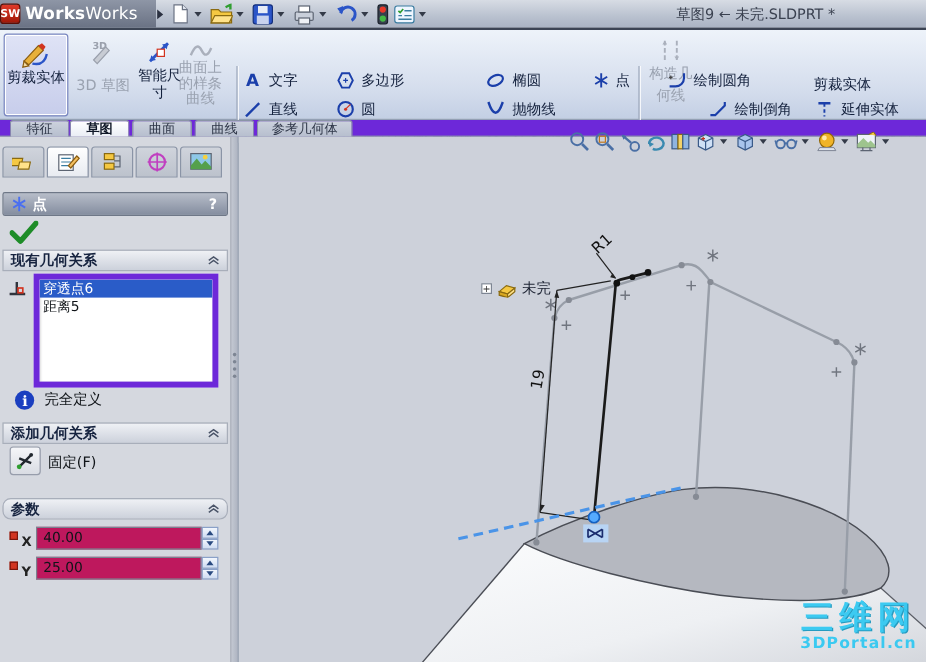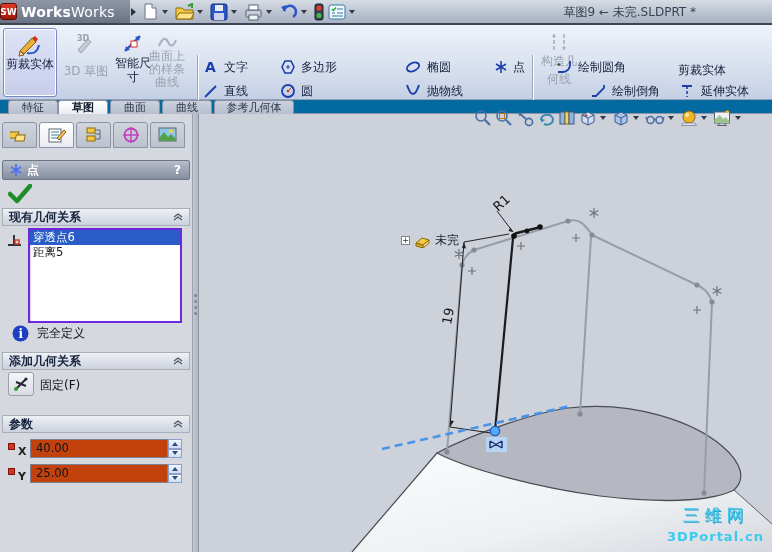--- a/index.html
+++ b/index.html
@@ -27,61 +27,61 @@
   #toolbar { left:0; top:25px; width:772px; height:75px;
     background:linear-gradient(#eef3fa,#d3dcec 70%,#c3cfe4); border-bottom:1px solid #93a0b4; }
   .bigbtn { top:3px; height:69px; border-radius:3px; display:flex; flex-direction:column; align-items:center;
     justify-content:flex-start; text-align:center; font-size:12px; line-height:14px; color:#14213d; padding-top:4px; }
   .bigbtn.active { background:linear-gradient(#dfe3f6,#c7cdeb); border:1px solid #7a87c0; box-shadow:inset 0 0 0 1px #fff; }
   .bigbtn.disabled { color:#9aa2b0; }
   .titem { height:20px; display:flex; align-items:center; gap:5px; font-size:12px; white-space:nowrap; color:#14213d; }
   .vsep { top:30px; width:2px; height:64px; border-left:1px solid #9aa6ba; border-right:1px solid #fff; }
 
   
-  #tabstrip { left:0; top:100px; width:772px; height:14px; background:#0369a1; border-bottom:1px solid #8a94a6; }
+  #tabstrip { left:0; top:100px; width:772px; height:14px; background:#6d28d9; border-bottom:1px solid #8a94a6; }
   .tab { position:absolute; top:0; height:14px; font-size:11px; color:#2e3648; text-align:center; line-height:14px;
     background:linear-gradient(#ccd2dd,#b6bece); border:1px solid #8a94a6; border-bottom:none; border-radius:3px 3px 0 0; }
   .tab.active { background:linear-gradient(#ffffff,#e9edf4); font-weight:bold; color:#101828; }
 
   
   #panel { left:0; top:114px; width:193px; height:438px; background:#d5d8df; border-right:1px solid #9aa0ac; }
   .ptab { position:absolute; top:8px; width:35px; height:26px; background:linear-gradient(#d0d4dc,#bcc2cc);
     border:1px solid #8a94a6; border-radius:3px 3px 0 0; display:flex; align-items:center; justify-content:center; }
   .ptab.active { background:linear-gradient(#ffffff,#e8ebf1); }
   #pm-header { left:2px; top:46px; width:188px; height:20px; background:linear-gradient(#b7bdc9,#848d9f);
     border:1px solid #6e7787; border-radius:2px; display:flex; align-items:center; color:#fff; font-weight:bold; }
   .sect-hd { position:absolute; left:2px; width:188px; height:18px; background:linear-gradient(#eff1f5,#ccd1db);
     border:1px solid #a8aeba; display:flex; align-items:center; font-weight:bold; font-size:12px; color:#16233f; padding:0 6px; }
   .sect-hd .chev { margin-left:auto; }
-  #rel-list { left:28px; top:114px; width:154px; height:95px; background:#fff; border:2px solid #6d28d9;
+  #rel-list { left:28px; top:114px; width:154px; height:95px; background:#fff; border:5px solid #6d28d9;
     box-shadow:inset 1px 1px 2px rgba(0,0,0,.15); font-size:11.5px; overflow:hidden; }
   .rel-item { height:15px; line-height:15px; padding-left:3px; color:#101418; }
   .rel-item.sel { background:#2a5cc8; color:#fff; }
-  .pinput { position:absolute; left:30px; width:138px; height:19px; background:#c2410c; border:1px solid #7a8290;
+  .pinput { position:absolute; left:30px; width:138px; height:19px; background:#be185d; border:1px solid #7a8290;
     font-size:11.5px; line-height:17px; padding-left:5px; color:#101418; }
   .spin { position:absolute; left:168px; width:14px; height:19px; display:flex; flex-direction:column; }
   .spin div { flex:1; background:linear-gradient(#f2f6fd,#cfdcf2); border:1px solid #8aa0c8; display:flex; align-items:center; justify-content:center; }
   .tri-u { width:0; height:0; border-bottom:4px solid #2a4a80; border-left:3px solid transparent; border-right:3px solid transparent; }
   .tri-d { width:0; height:0; border-top:4px solid #2a4a80; border-left:3px solid transparent; border-right:3px solid transparent; }
   .redsq { position:absolute; width:7px; height:7px; background:#d23420; border:1px solid #7c150a; }
   .axis-lbl { position:absolute; font-size:11px; font-weight:bold; color:#222; }
   #fix-btn { left:8px; top:258px; width:26px; height:24px; background:linear-gradient(#f5f6f9,#d9dce3);
     border:1px solid #979dab; border-radius:3px; display:flex; align-items:center; justify-content:center; }
 
   #splitter { left:193px; top:114px; width:6px; height:438px; background:linear-gradient(90deg,#c3c8d2,#aeb4c1); border-right:1px solid #8a94a6; }
   .grip { width:3px; height:3px; background:#7d8593; border-radius:50%; margin:3px auto; }
 
   
   #graphics { left:199px; top:114px; width:573px; height:438px; background:#cdd1da; overflow:hidden; }
   #hud { left:474px; top:107px; height:22px; display:flex; align-items:center; gap:3px; }
   .hudbtn { display:flex; align-items:center; }
   #flyout { left:202px; top:118px; display:flex; align-items:center; gap:4px; font-size:12px; color:#1a2030; }
   #expander { width:9px; height:9px; border:1px solid #7d8593; background:#fff; font-size:8px; line-height:7px; text-align:center; color:#333; }
   #watermark { right:8px; bottom:8px; text-align:center; color:#2ec8f2; opacity:.92; }
-  #wm1 { font-size:17px; font-weight:normal; letter-spacing:5px; line-height:28px; text-shadow:1px 1px 0 #1795bd; }
+  #wm1 { font-size:27px; font-weight:bold; letter-spacing:5px; line-height:28px; text-shadow:1px 1px 0 #1795bd; }
   #wm2 { font-size:13px; font-weight:bold; letter-spacing:1px; }
 </style>
 </head>
 <body>
 
 <div id="app">
 
   <div class="abs" id="titlebar">
     <div class="abs" id="logo-area">
       <div id="sw-badge">SW</div>
@@ -397,21 +397,21 @@
     </div>
     <div class="abs" id="fix-btn">
       <svg width="18" height="16">
           <path d="M4,13 L14,3 M4,6 L14,10" stroke="#22282f" stroke-width="2"></path>
           <circle cx="4" cy="13" r="2" fill="#2f9e2f"></circle>
           <circle cx="14" cy="3" r="1.6" fill="#22282f"></circle>
         </svg>
     </div>
     <div class="abs" style="left:40px;top:263px;font-size:12px;color:#101418;">固定(F)</div>
 
-    <div class="sect-hd" style="top:301px;">
+    <div class="sect-hd" style="top:301px;border-radius:7px;">
       <span>参数</span>
       <svg class="chev" width="10" height="8">
           <path d="M1,4 L5,1 L9,4 M1,7 L5,4 L9,7" fill="none" stroke="#4a5468" stroke-width="1.2"></path>
         </svg>
     </div>
     <div class="redsq" style="left:8px;top:329px;"></div>
     <div class="axis-lbl" style="left:18px;top:331px;">X</div>
     <div class="pinput" style="top:325px;">40.00</div>
     <div class="spin" style="top:325px;">
         <div>

